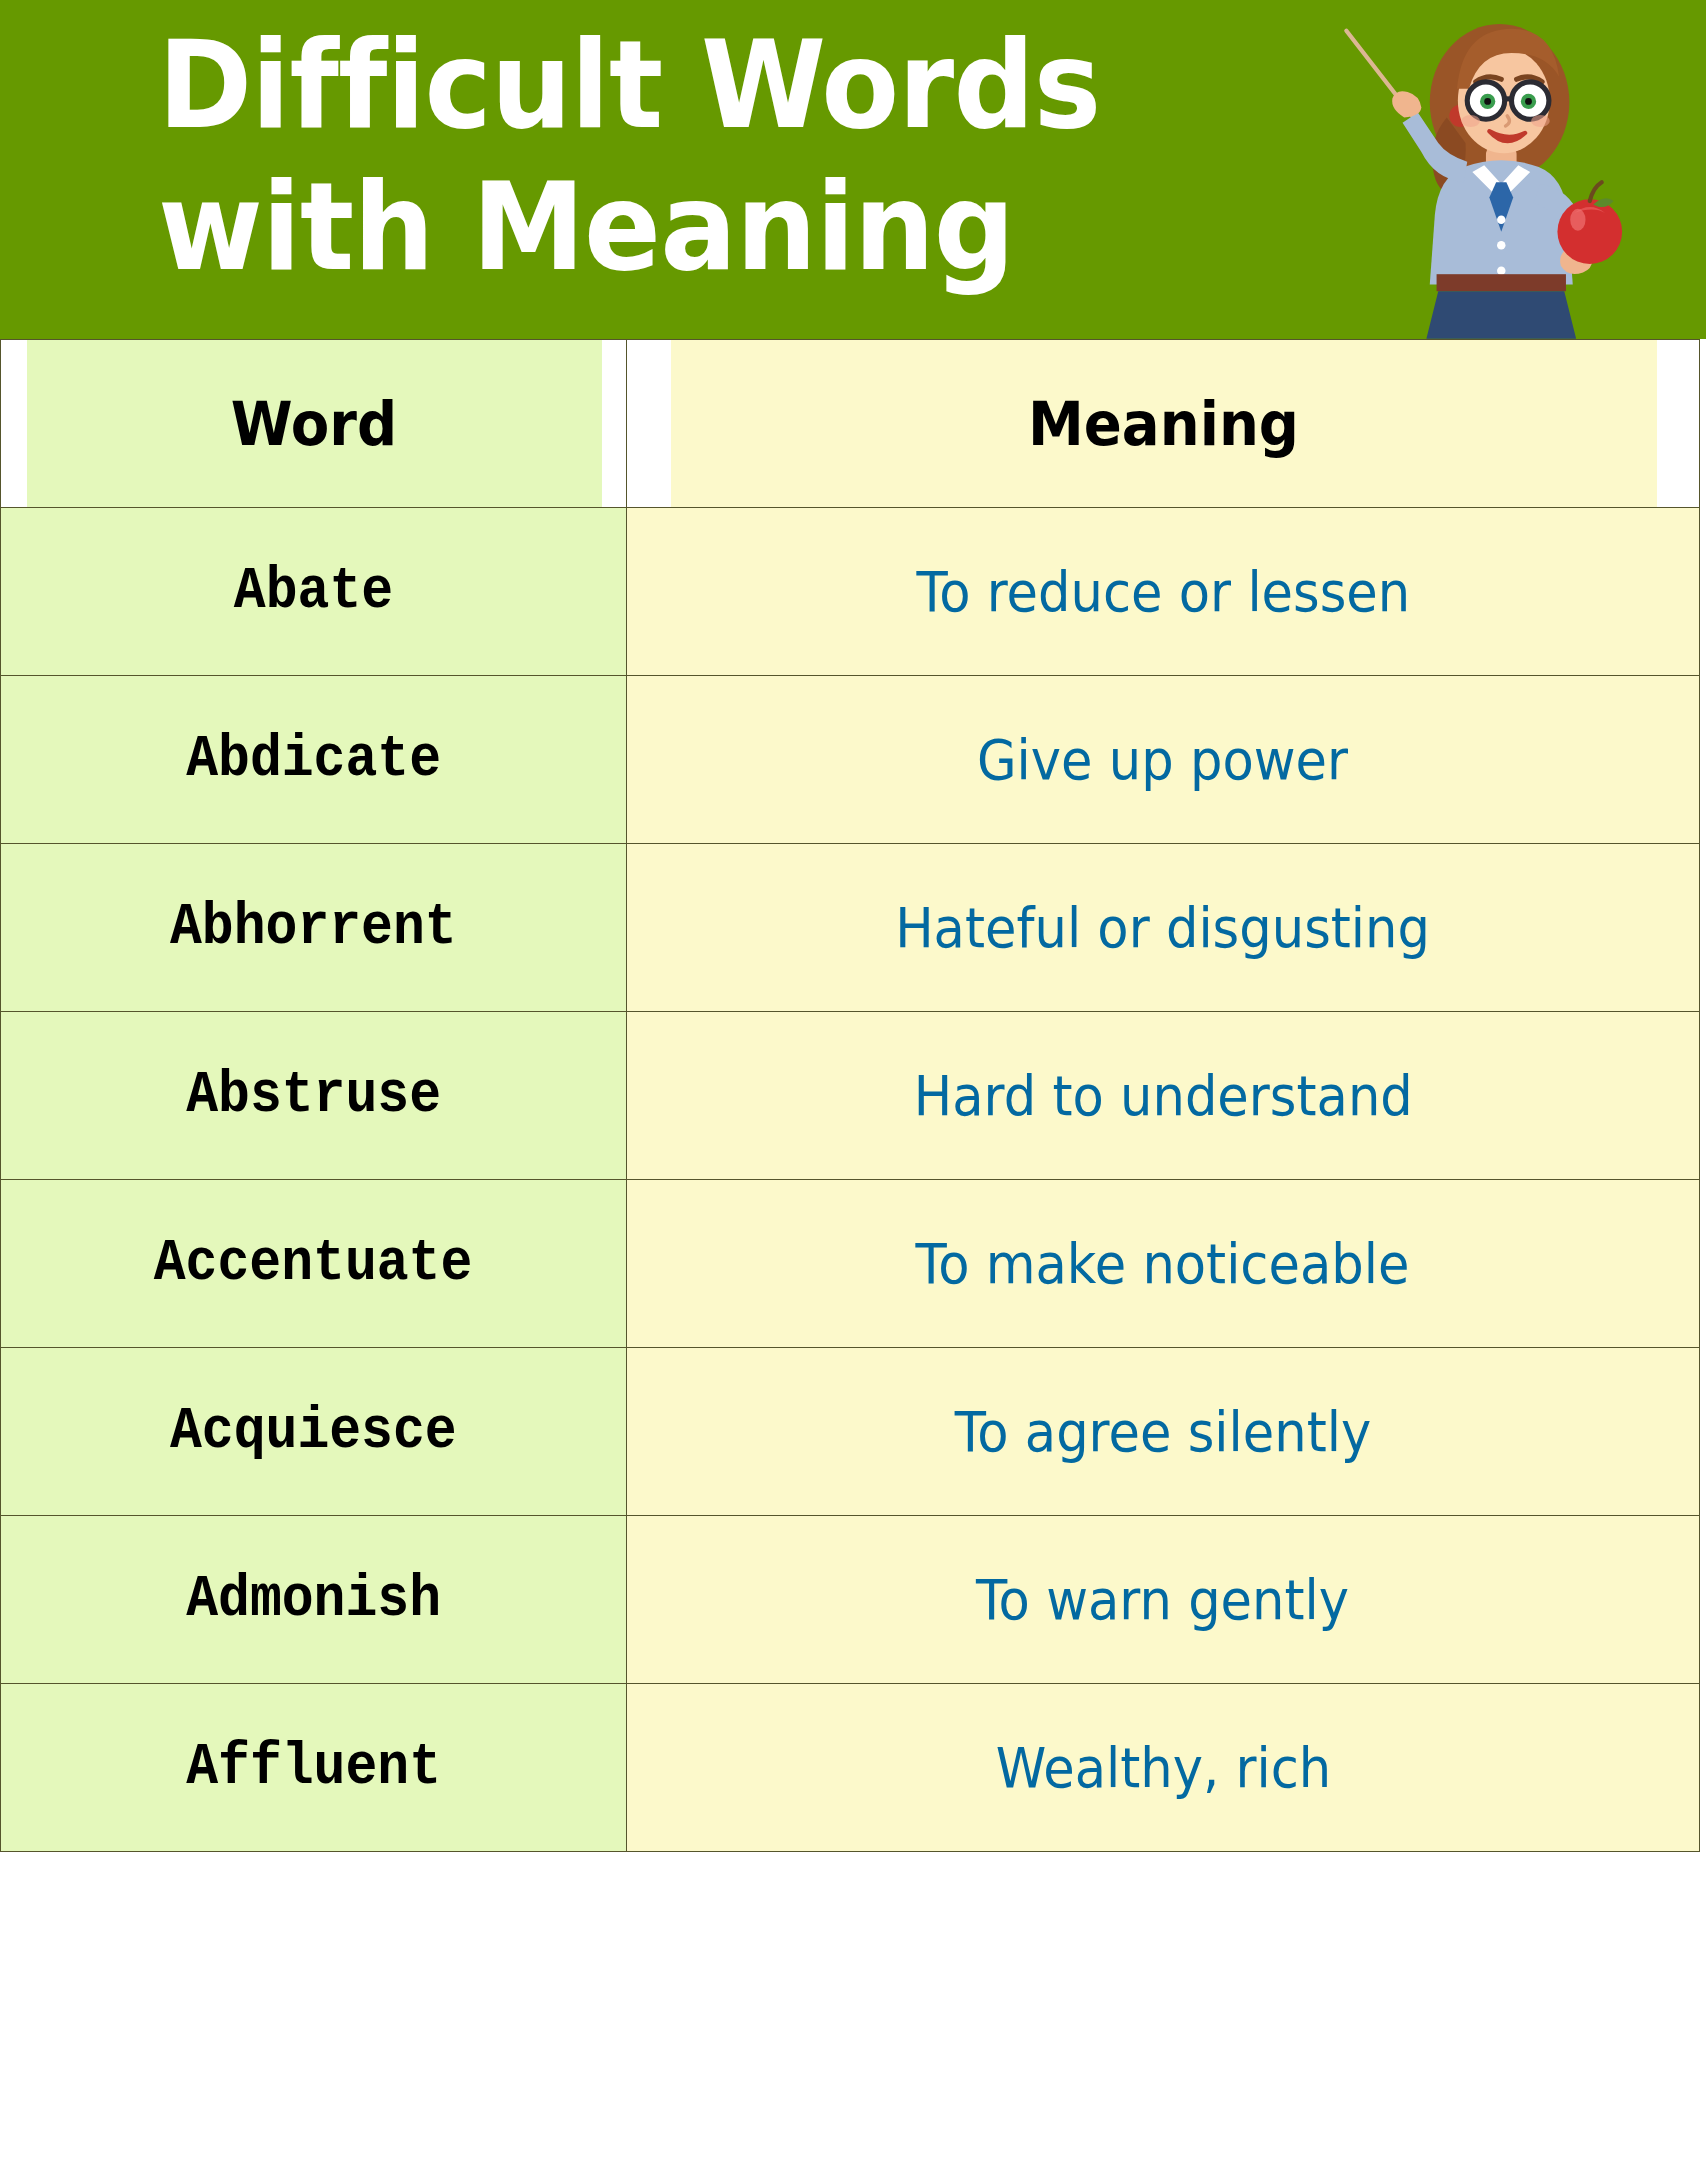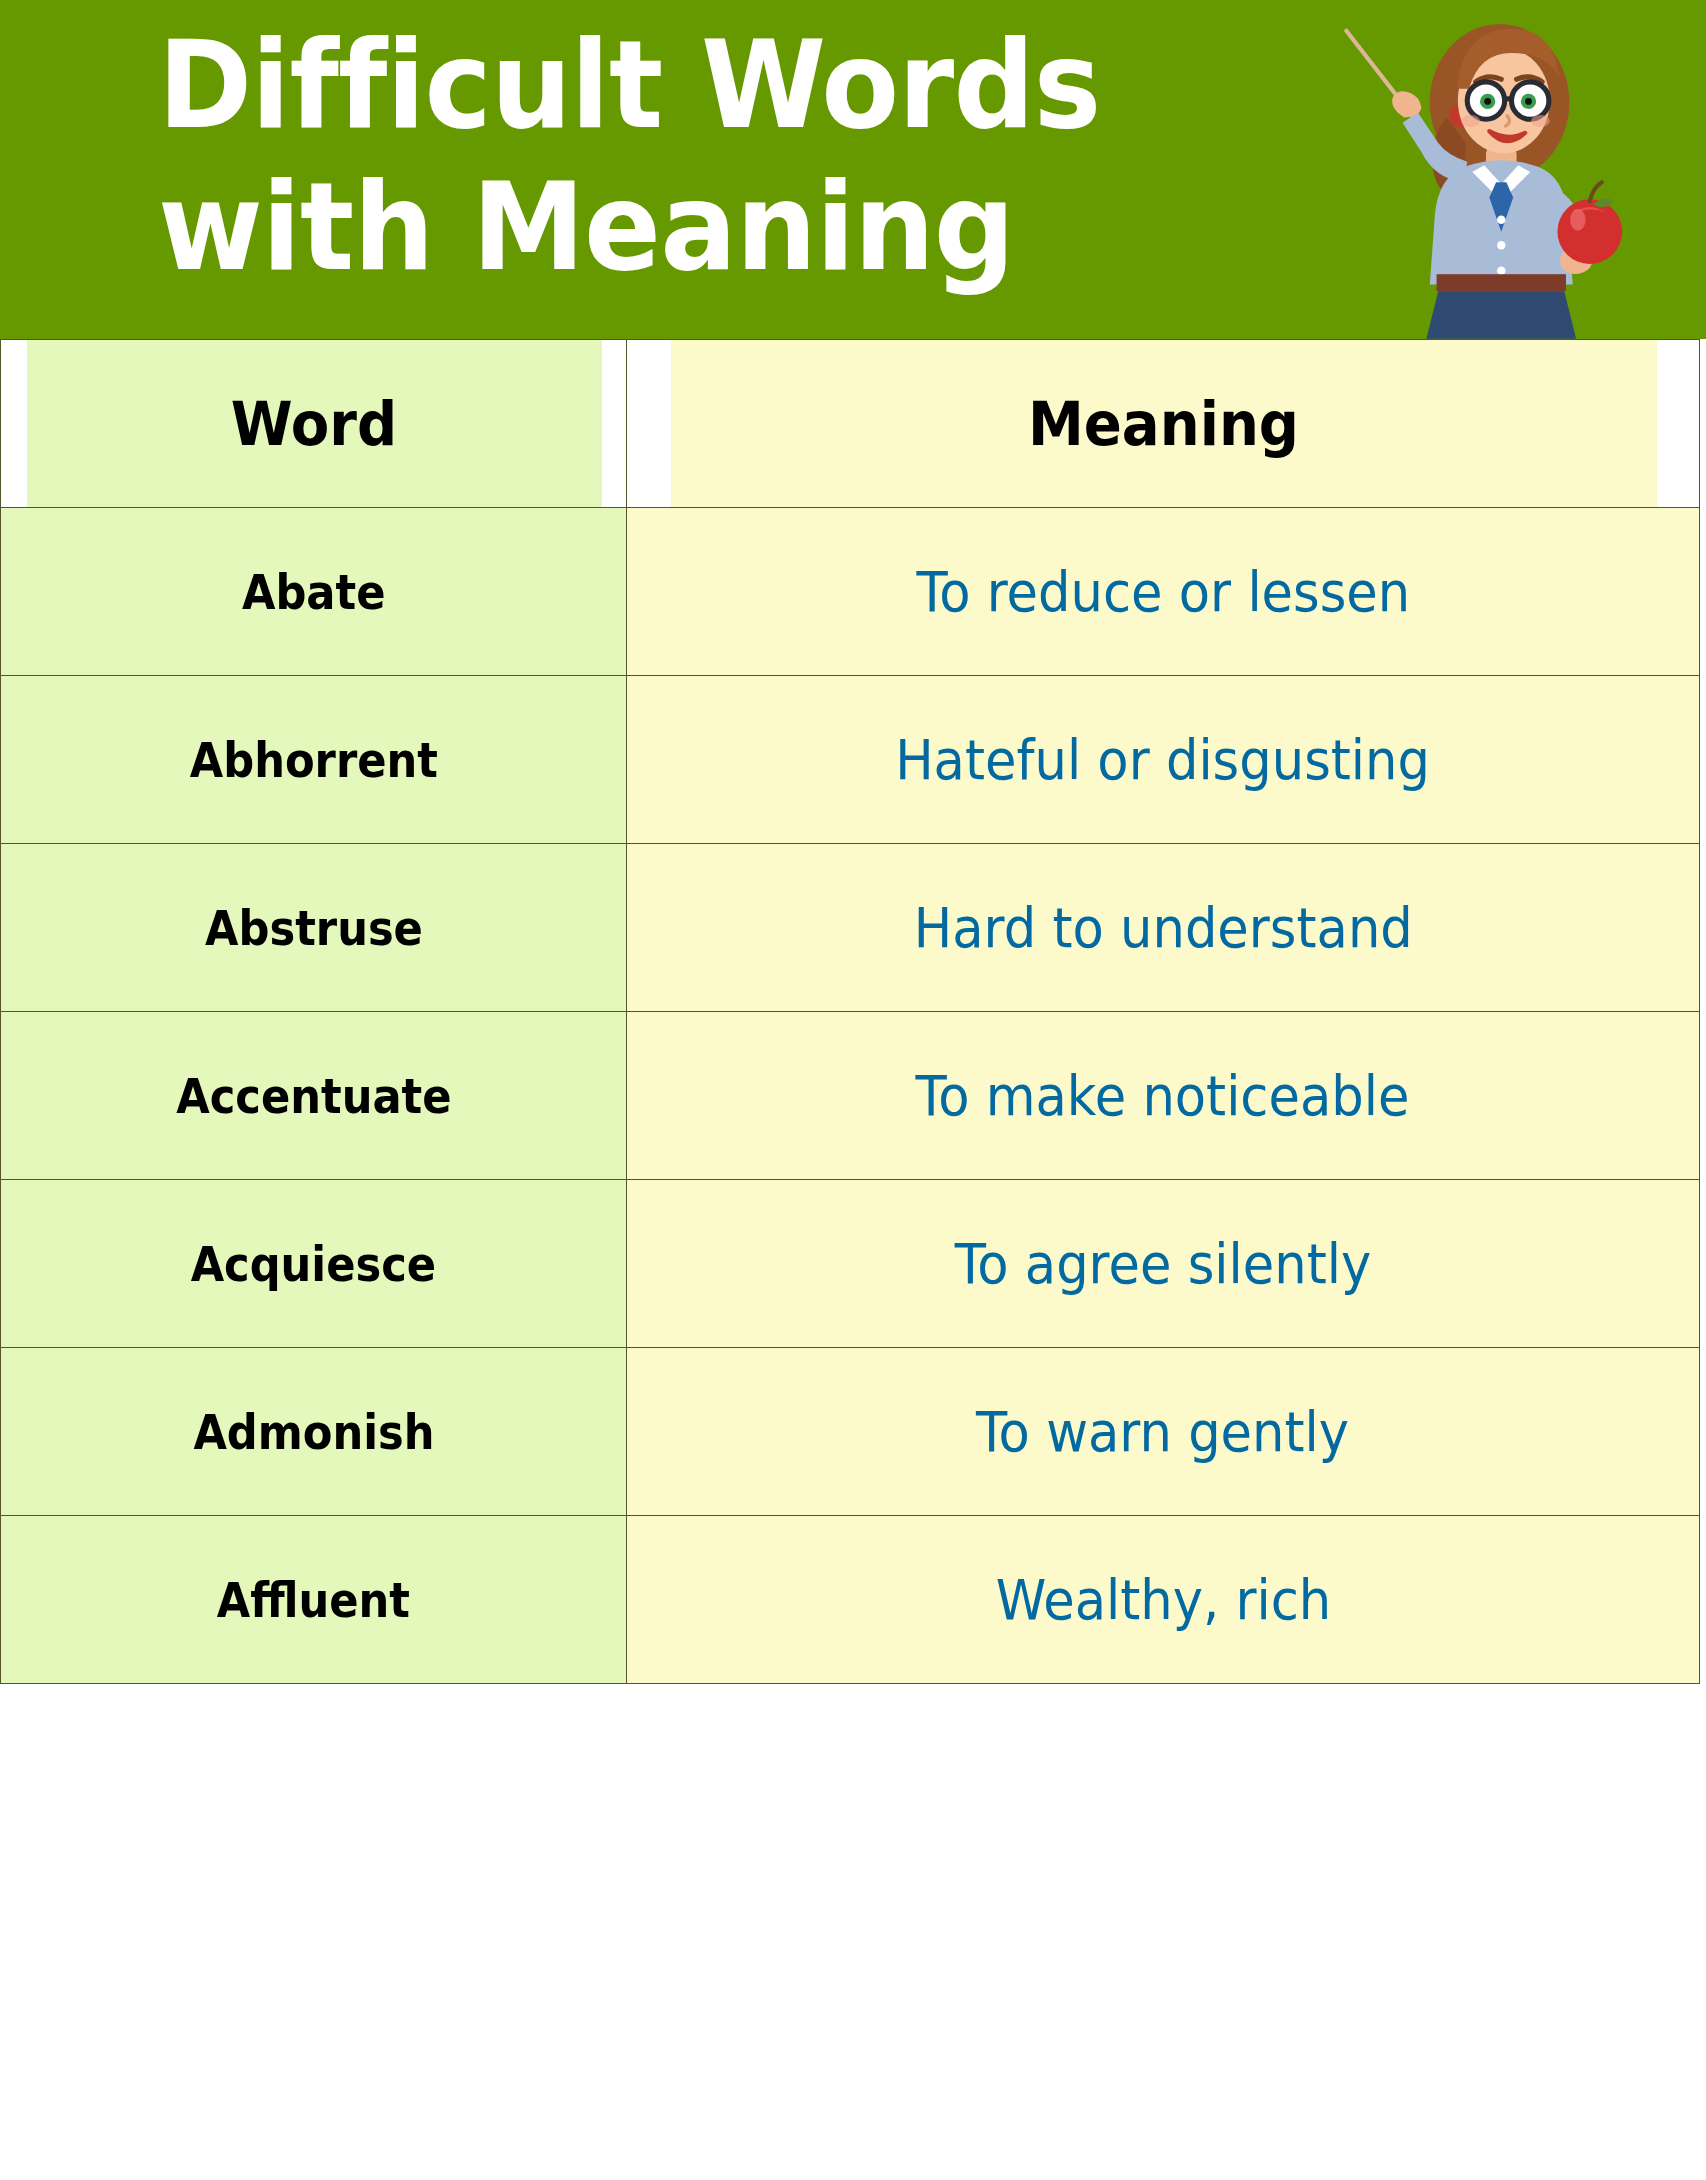--- a/index.html
+++ b/index.html
@@ -104,22 +104,23 @@
 
   th.cell-word, th.cell-meaning {
     font-weight: bold;
     font-size: 61px;
     color: #000000;
     transform: scaleX(0.92);
   }
 
   td.cell-word {
     font-weight: bold;
-    font-size: 48px;
+    font-size: 59px;
     color: #000000;
+    font-family: Liberation Mono, monospace;
   }
   td.cell-word .txt { display: inline-block; transform: scaleX(0.9); }
 
   td.cell-meaning {
     font-weight: normal;
     font-size: 55px;
     color: #0369a1;
   }
   td.cell-meaning .txt { display: inline-block; transform: scaleX(0.93); }
 
@@ -234,20 +235,24 @@
         <th class="cell-meaning">Meaning</th>
       </tr>
     </thead>
     <tbody>
 
       <tr>
         <td class="cell-word"><span class="txt">Abate</span></td>
         <td class="cell-meaning"><span class="txt">To reduce or lessen</span></td>
       </tr>
 
+      <tr>
+        <td class="cell-word"><span class="txt">Abdicate</span></td>
+        <td class="cell-meaning"><span class="txt">Give up power</span></td>
+      </tr>
 
 
       <tr>
         <td class="cell-word"><span class="txt">Abhorrent</span></td>
         <td class="cell-meaning"><span class="txt">Hateful or disgusting</span></td>
       </tr>
 
       <tr>
         <td class="cell-word"><span class="txt">Abstruse</span></td>
         <td class="cell-meaning"><span class="txt">Hard to understand</span></td>

